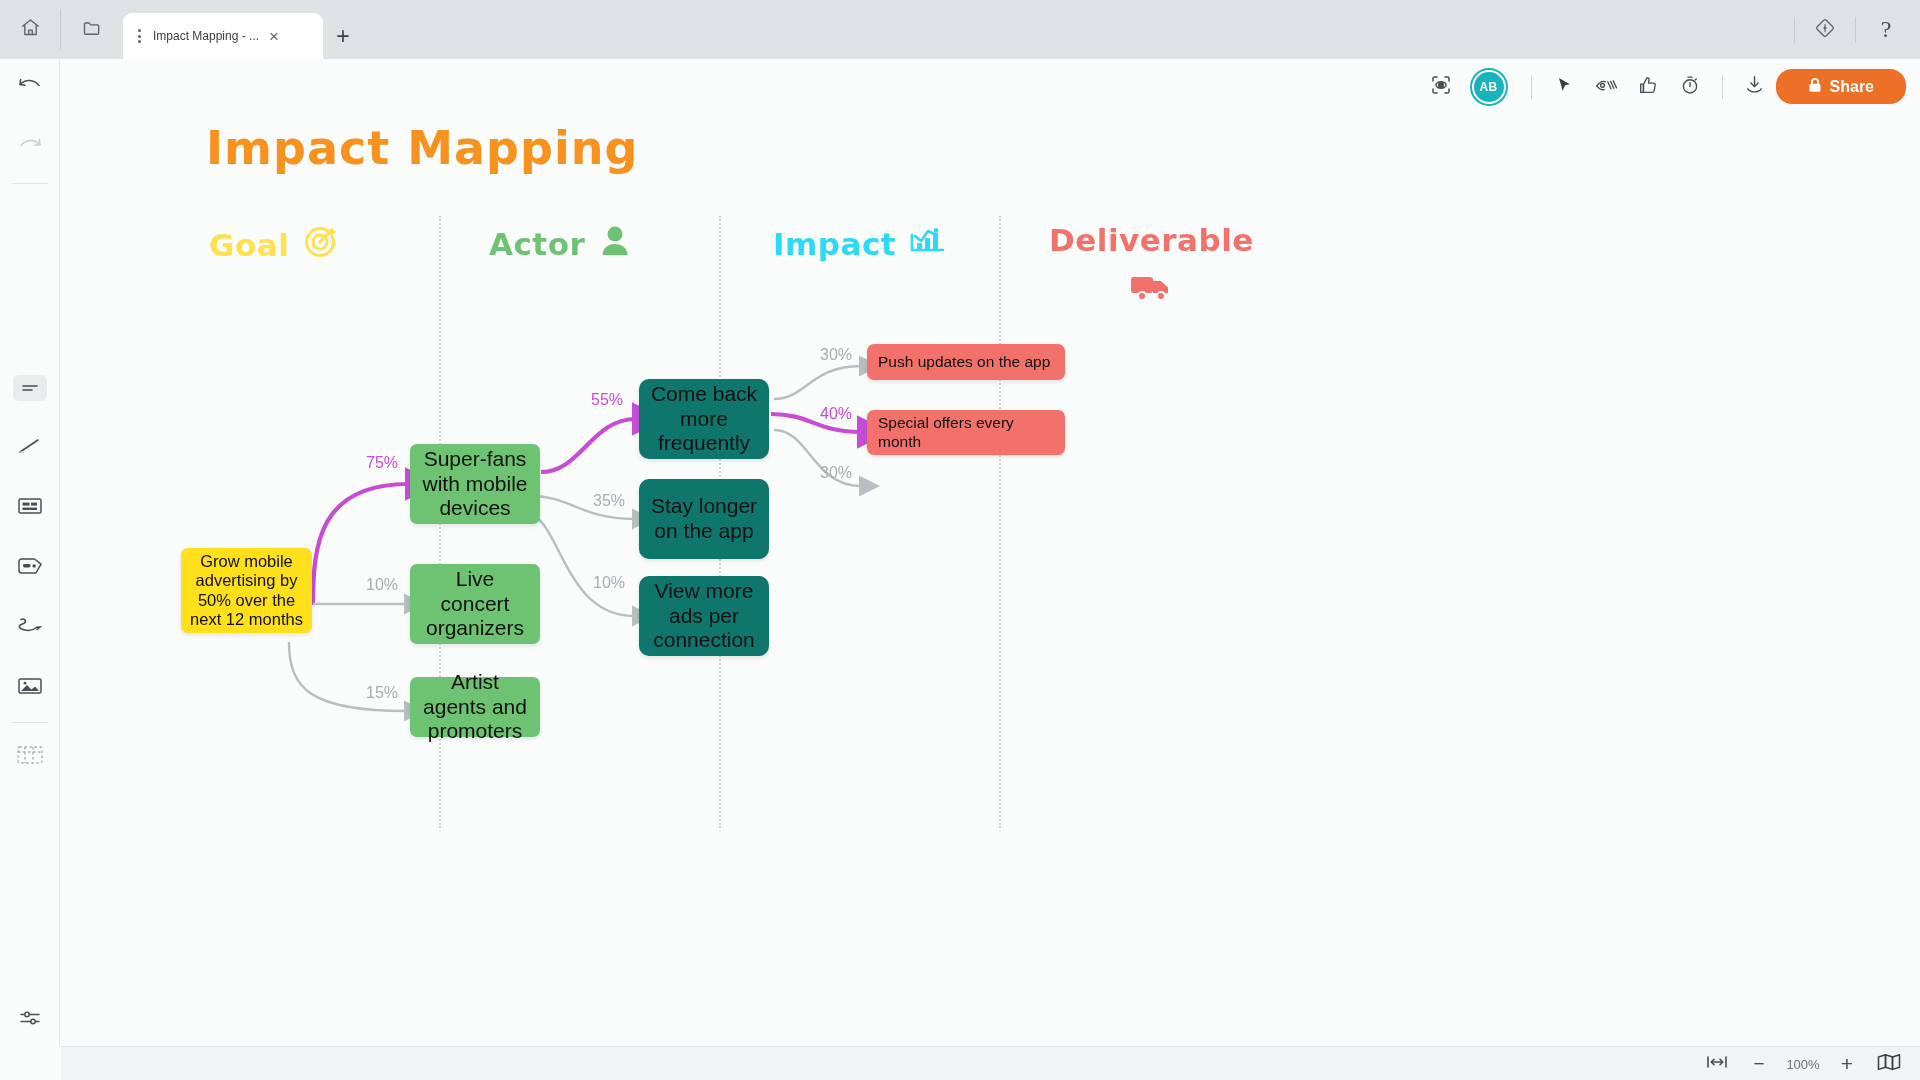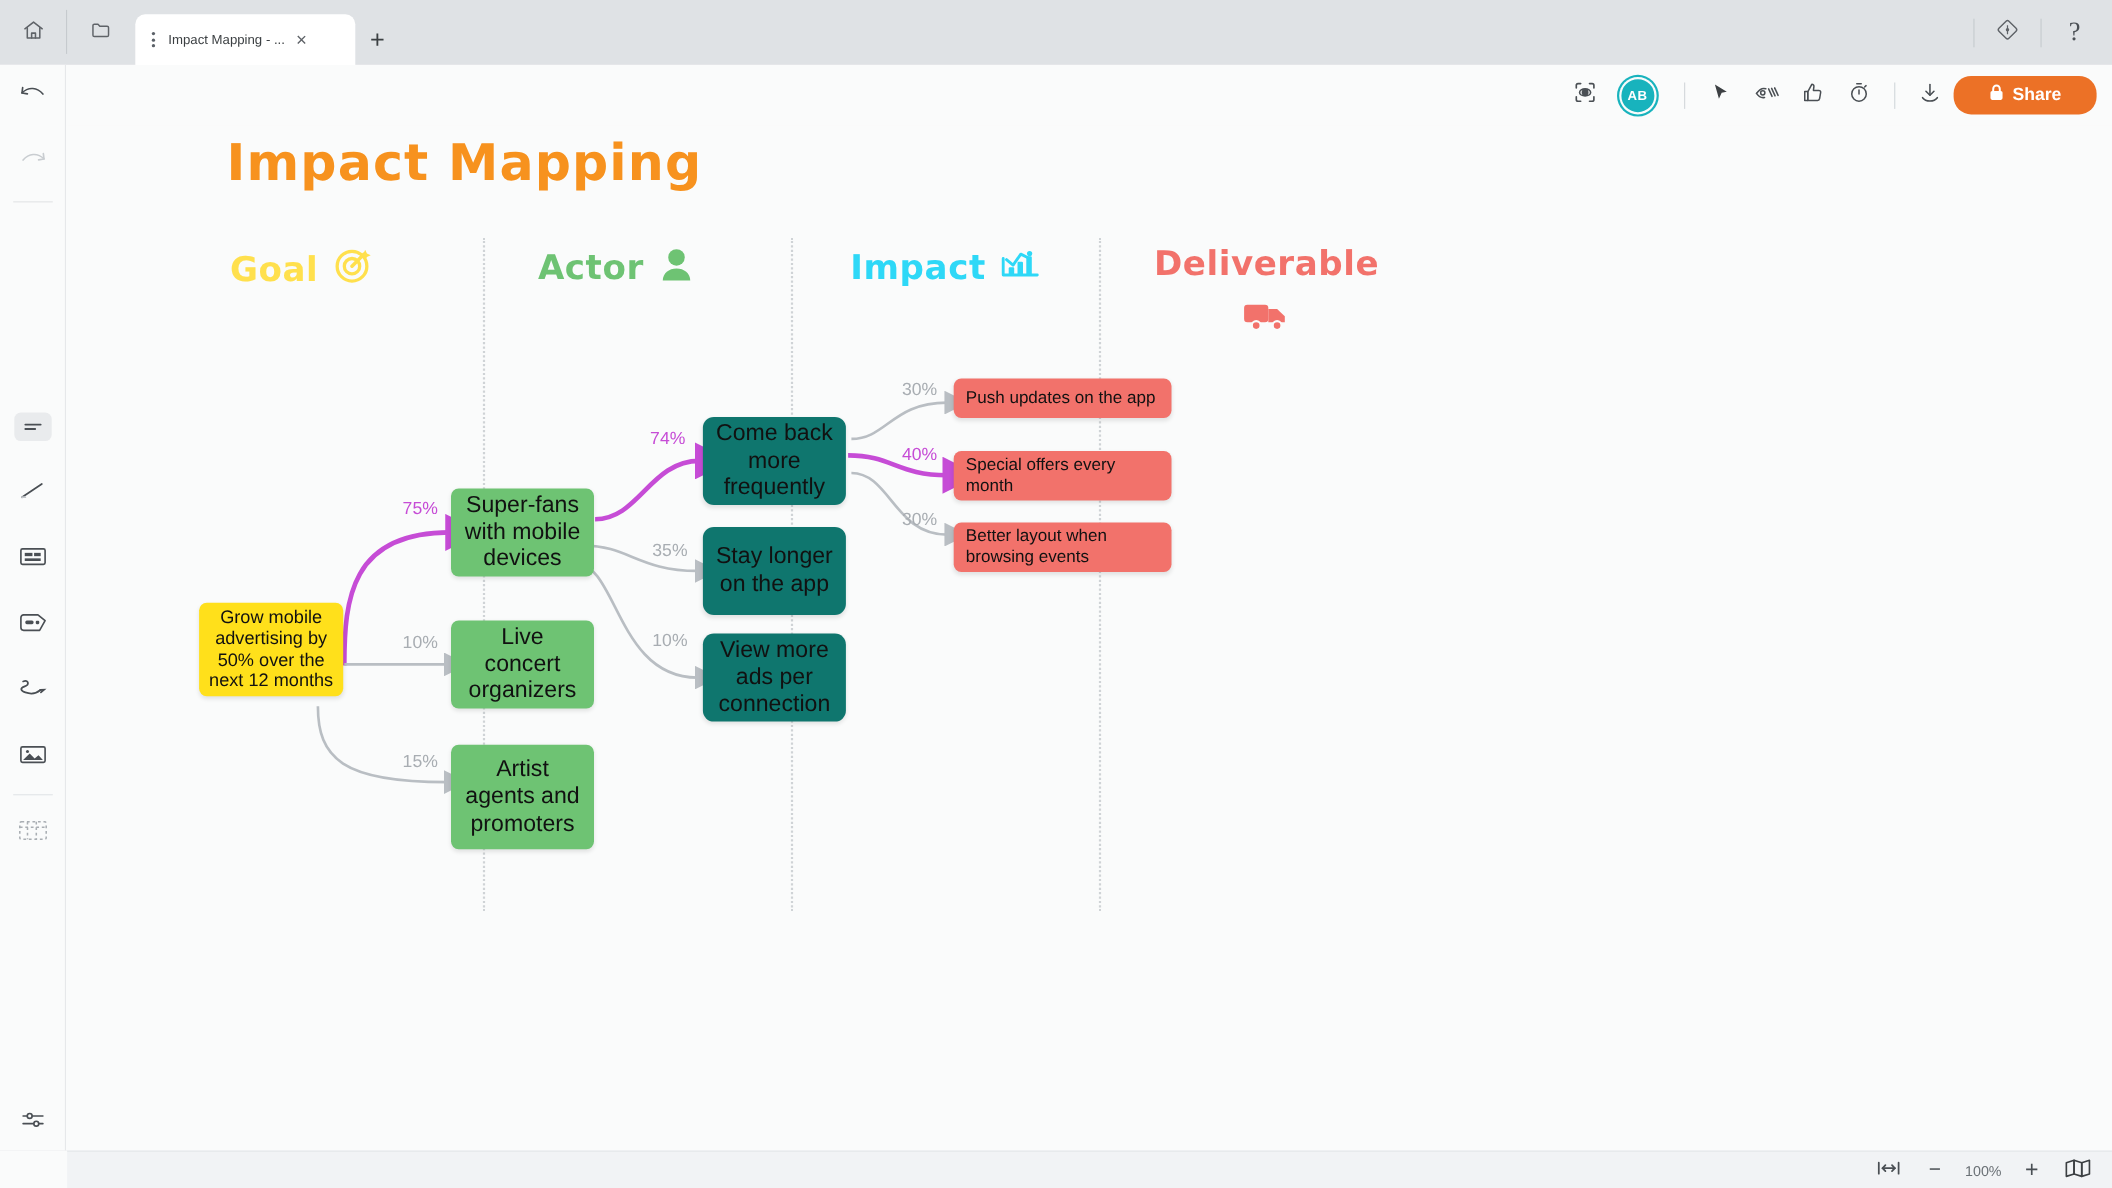--- a/index.html
+++ b/index.html
@@ -454,35 +454,34 @@
 
     <path d="M710,300 C750,300 755,318 800,318" stroke="#c64cd6" stroke-width="4.2" fill="none" marker-end="url(#ah-mag)"></path>
 
     <path d="M713,316 C748,316 752,372 800,372" stroke="#b9bec3" stroke-width="2.4" fill="none" marker-end="url(#ah-grey)"></path>
   </svg>
 
   <div class="node goal" style="left:120px; top:434px; width:131px; height:85px;">Grow mobile advertising by 50% over the next 12 months</div>
 
   <div class="node actor" style="left:349px; top:330px; width:130px; height:80px;">Super-fans with mobile devices</div>
   <div class="node actor" style="left:349px; top:450px; width:130px; height:80px;">Live concert organizers</div>
-  <div class="node actor" style="left:349px; top:563px; width:130px; height:95px;">Artist agents and promoters</div>
+  <div class="node actor" style="left:349px; top:563px; width:130px; height:60px;">Artist agents and promoters</div>
 
   <div class="node impact" style="left:578px; top:265px; width:130px; height:80px;">Come back more frequently</div>
   <div class="node impact" style="left:578px; top:365px; width:130px; height:80px;">Stay longer on the app</div>
   <div class="node impact" style="left:578px; top:462px; width:130px; height:80px;">View more ads per connection</div>
 
   <div class="node deliv" style="left:806px; top:230px; width:198px; height:36px;">Push updates on the app</div>
   <div class="node deliv" style="left:806px; top:296px; width:198px; height:45px;">Special offers every month</div>
-  <div class="node deliv" style="left:806px; top:361px; width:198px; height:45px;">Better layout when browsing events</div>
 
   <div class="pct mag" style="left:305px; top:340px;">75%</div>
   <div class="pct grey" style="left:305px; top:462px;">10%</div>
   <div class="pct grey" style="left:305px; top:570px;">15%</div>
 
-  <div class="pct mag" style="left:530px; top:277px;">74%</div>
+  <div class="pct mag" style="left:530px; top:277px;">55%</div>
   <div class="pct grey" style="left:532px; top:378px;">35%</div>
   <div class="pct grey" style="left:532px; top:460px;">10%</div>
 
   <div class="pct grey" style="left:759px; top:232px;">30%</div>
   <div class="pct mag" style="left:759px; top:291px;">40%</div>
   <div class="pct grey" style="left:759px; top:350px;">30%</div>
 </div>
 
 <div class="statusbar">
   <div class="sb-left-corner"></div>

